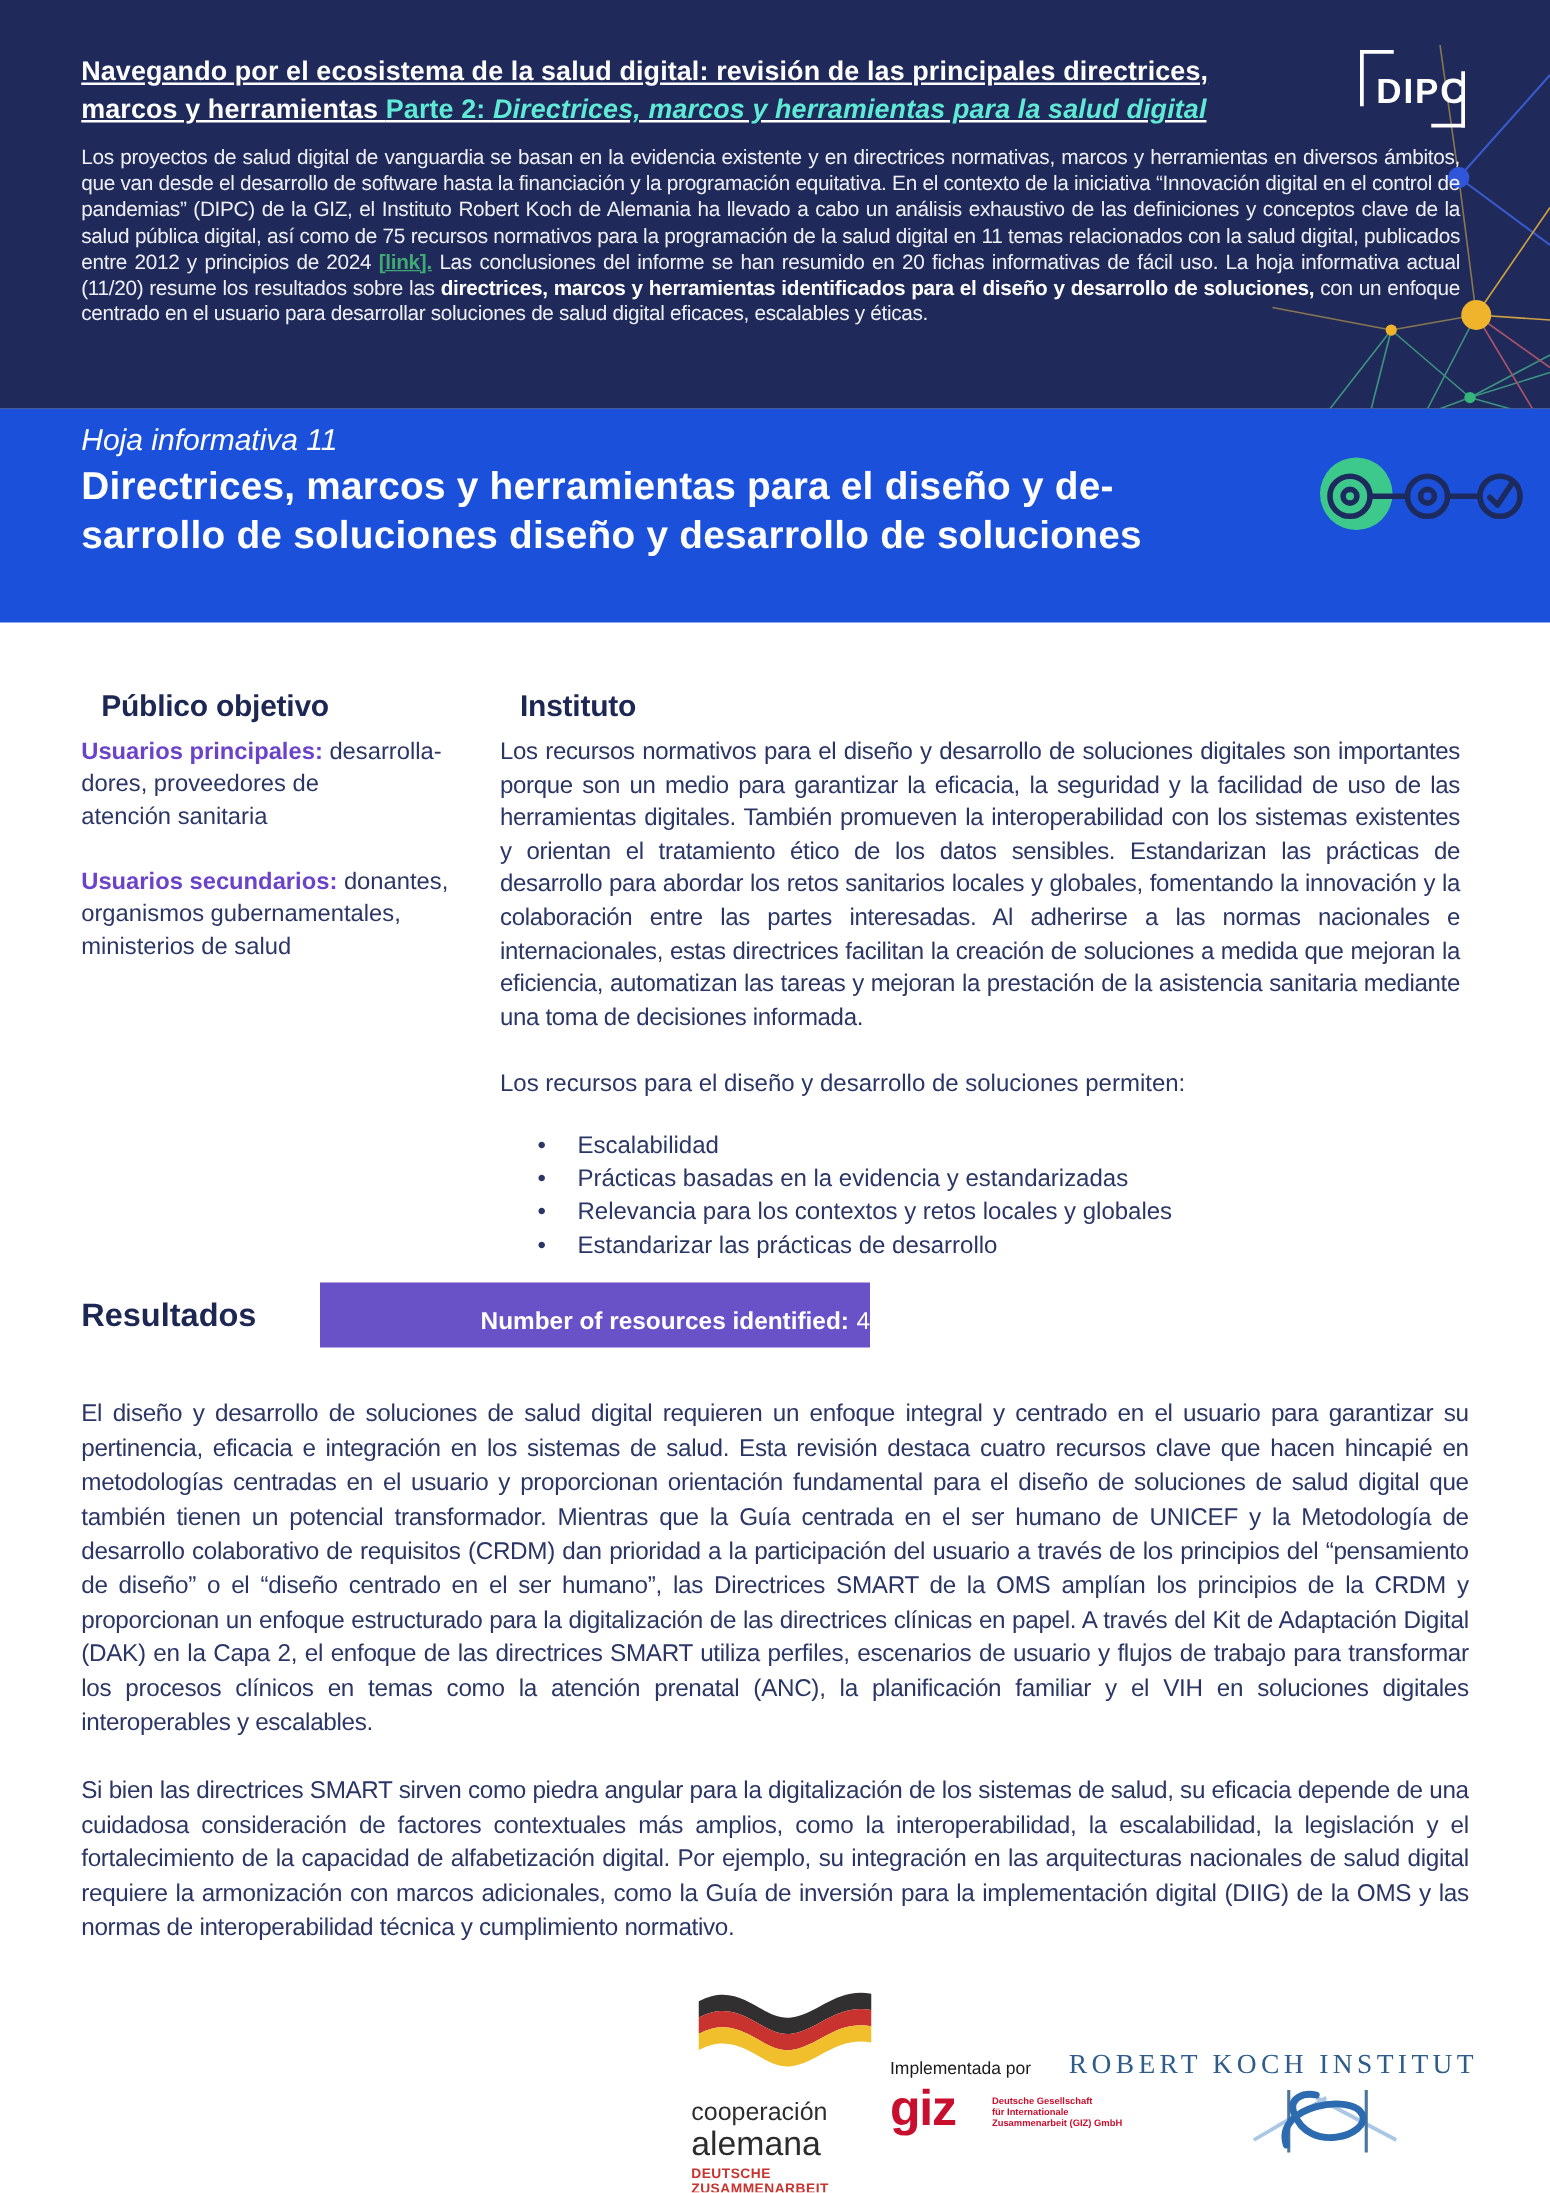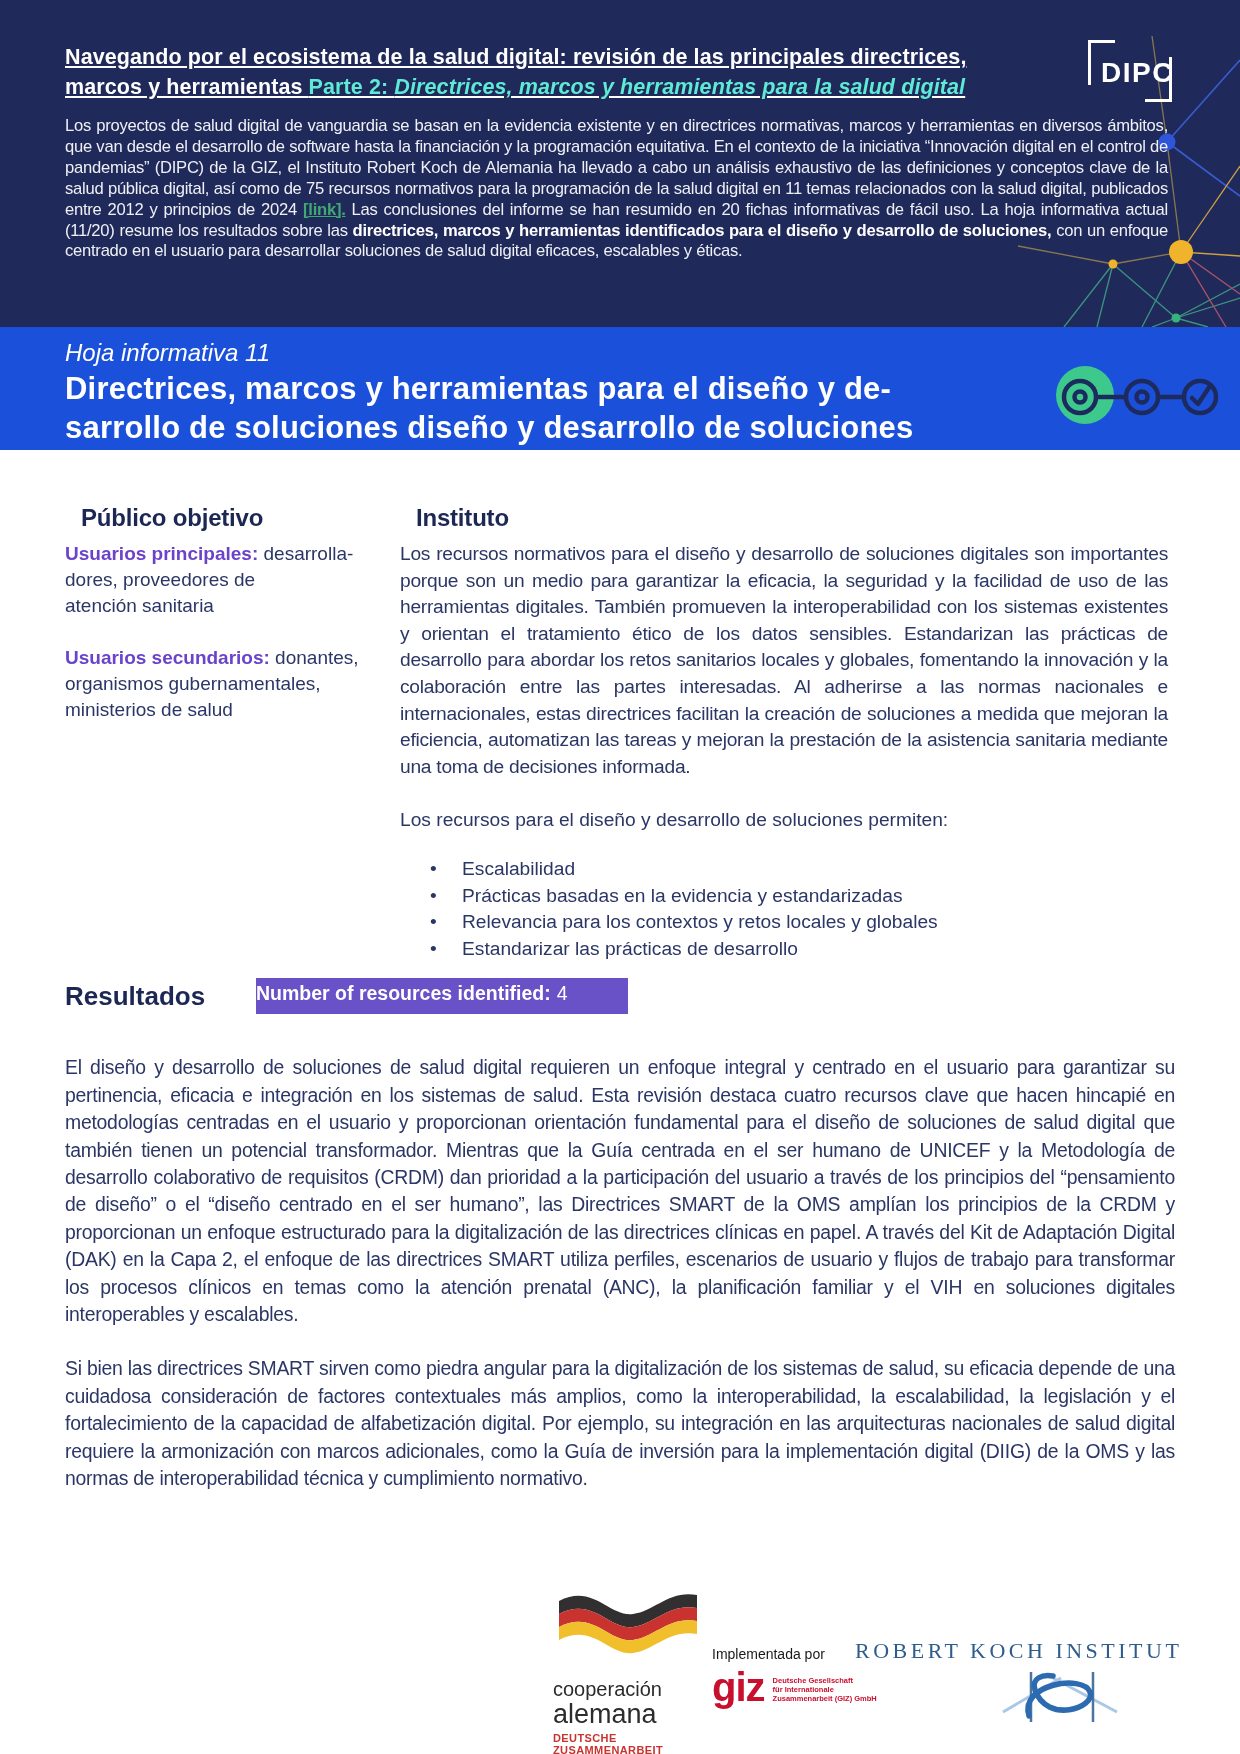--- a/index.html
+++ b/index.html
@@ -20,21 +20,21 @@
   .intro a.link { color:#3fa873; text-decoration:underline; font-weight:bold; cursor:pointer; }
   .dipc { position:absolute; left:1088px; top:40px; width:84px; height:62px; }
   .dipc .tl { position:absolute; left:0; top:0; width:24px; height:42px;
               border-left:3px solid #fff; border-top:3px solid #fff; }
   .dipc .br { position:absolute; right:0; bottom:0; width:24px; height:42px;
               border-right:3px solid #fff; border-bottom:3px solid #fff; }
   .dipc .txt { position:absolute; left:13px; top:17px; font-size:28px; font-weight:bold;
                letter-spacing:1.5px; }
 
   
-  .banner { position:relative; height:123px; background:#1b51da; color:#fff; }
+  .banner { position:relative; height:171px; background:#1b51da; color:#fff; }
   .kicker { position:absolute; left:65px; top:12px; font-size:24px; font-style:italic; }
   .banner h2 { position:absolute; left:65px; top:42px; margin:0; font-size:31px;
                line-height:39px; font-weight:bold; white-space:pre-line; letter-spacing:0.2px; }
   .banner-icon { position:absolute; left:1040px; top:26px; }
 
   
   .pre { white-space:pre-line; }
   .columns { display:flex; margin:0 65px; padding-top:54px; color:#2b3666; }
   .col-left  { width:303px; flex:none; }
   .col-right { width:768px; flex:none; margin-left:32px; }
@@ -43,37 +43,37 @@
   .aud.gap { margin-top:26px; }
   .purple { color:#6b43cb; font-weight:bold; }
   .rel-para { margin:0; font-size:19.2px; line-height:26.6px; text-align:justify; letter-spacing:-0.25px; }
   .lead-in  { margin:26px 0 0 0; font-size:19.2px; line-height:27px; }
   ul.bullets { margin:23px 0 0 0; padding:0; list-style:none; }
   .bullets li { position:relative; padding-left:62px; font-size:19.2px; line-height:26.5px; }
   .bullets li::before { content:"\2022"; position:absolute; left:30px; }
 
   .results-row { display:flex; align-items:center; margin:16px 65px 0 65px; }
   .results-h { margin:0; font-size:26px; font-weight:bold; color:#1d2754; width:191px; }
-  .badge { background:#6951c8; color:#fff; width:372px; text-align:left;
-           font-size:19.5px; padding:4px 0 9px 0; }
+  .badge { background:#6951c8; color:#fff; width:440px; text-align:right;
+           font-size:19.5px; padding:20px 0 9px 0; }
   .badge .badge-val { margin-left:6px; font-weight:normal; }
 
   .body-para { margin:40px 65px 0 65px; font-size:19.4px; line-height:27.4px;
                text-align:justify; color:#2b3666; letter-spacing:-0.25px; }
   .body-para.p2 { margin-top:27px; }
 
   
   .footer { position:absolute; left:0; top:1578px; width:1240px; height:176px; }
   .coop { position:absolute; left:553px; top:3px; width:175px; }
   .coop-t1 { font-size:20px; color:#2c2c2c; margin-top:18px; line-height:21px; }
   .coop-t2 { font-size:27px; color:#2c2c2c; line-height:28px; }
   .coop-t3 { font-size:11px; font-weight:bold; color:#c8332f; letter-spacing:0.4px; margin-top:4px; }
   .giz { position:absolute; left:712px; top:68px; }
   .giz-label { font-size:14px; color:#1a1a1a; }
-  .giz-row { display:flex; align-items:flex-start; margin-top:8px; }
+  .giz-row { display:flex; align-items:flex-start; margin-top:8px;gap:21px; }
   .giz-logo { font-size:40px; font-weight:bold; color:#c80f2e; line-height:34px; letter-spacing:-1px; }
   .giz-sub { font-size:7.5px; font-weight:bold; color:#c80f2e; line-height:9px; margin:6px 0 0 8px; }
   .rki { position:absolute; left:855px; top:60px; width:330px; }
   .rki-name { font-family:"Liberation Serif", serif; font-size:22px; letter-spacing:3.5px;
               color:#2e5d8c; white-space:nowrap; }
   .rki-icon { margin:2px 0 0 140px; }
 </style>
 </head>
 <body>
 

